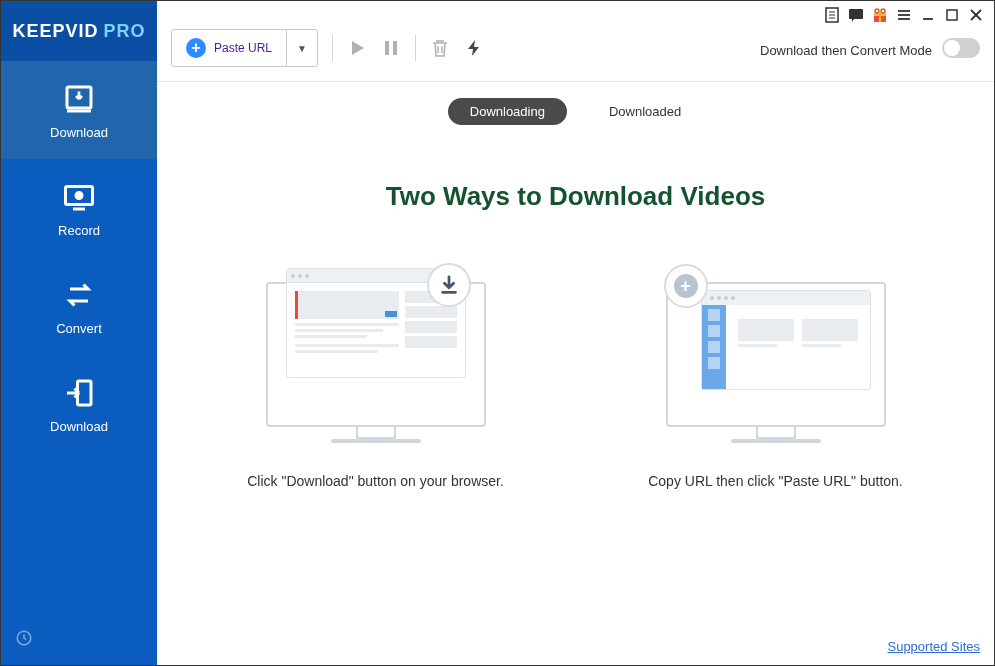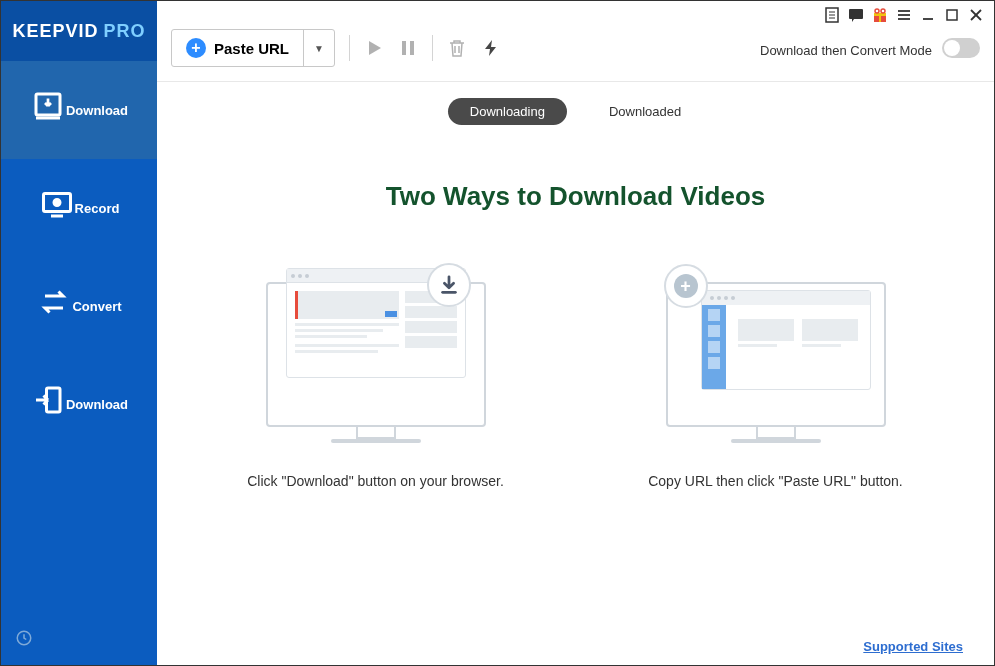--- a/index.html
+++ b/index.html
@@ -1,33 +1,33 @@
 <!DOCTYPE html>
 <html><head>
 <meta charset="utf-8">
 <style>
 * { margin: 0; padding: 0; box-sizing: border-box; font-family: Arial, sans-serif; }
 body { background: #fff; width: 995px; height: 666px; overflow: hidden; border: 1px solid #333; }
 .app { display: flex; width: 100%; height: 100%; }
 .sidebar { width: 156px; background: #0b5cbf; display: flex; flex-direction: column; }
 .logo { background: #0a4fa3; height: 60px; display: flex; align-items: center; justify-content: center; color: #fff; font-weight: bold; font-size: 18px; letter-spacing: 1px; }
 .logo-pro { color: #7fcfff; margin-left: 5px; }
-.nav-item { display: flex; flex-direction: row; align-items: center; justify-content: center; height: 98px; color: #fff; cursor: pointer; font-size: 13px; font-weight: bold; }
+.nav-item { display: flex; flex-direction: column; align-items: center; justify-content: center; height: 98px; color: #fff; cursor: pointer; font-size: 13px; }
 .nav-item.active { background: #2166ad; }
 .nav-item svg { width: 36px; height: 36px; margin-bottom: 8px; }
 .sidebar-footer { margin-top: auto; padding: 14px; }
 .sidebar-footer svg { width: 18px; height: 18px; stroke: #7faad8; }
 .main { flex: 1; display: flex; flex-direction: column; background: #fff; }
 .titlebar { display: flex; justify-content: flex-end; align-items: center; padding: 6px 10px; gap: 8px; }
 .titlebar-icon { width: 16px; height: 16px; cursor: pointer; }
 .toolbar { display: flex; align-items: center; padding: 0 14px 14px 14px; gap: 14px; border-bottom: 1px solid #e8e8e8; }
 .paste-btn { display: flex; align-items: center; border: 1px solid #c8c8c8; border-radius: 3px; height: 38px; cursor: pointer; background: #fff; }
 .paste-main { display: flex; align-items: center; padding: 0 14px; gap: 8px; height: 100%; border-right: 1px solid #c8c8c8; }
 .paste-plus { width: 20px; height: 20px; background: #2d8cff; border-radius: 50%; color: #fff; display: flex; align-items: center; justify-content: center; font-size: 16px; font-weight: bold; }
-.paste-label { color: #000000; font-size: 15px; font-weight: bold; }
+.paste-label { color: #4c1d95; font-size: 12px; }
 .paste-dd { width: 30px; display: flex; align-items: center; justify-content: center; color: #555; font-size: 10px; }
 .tool-icon { width: 20px; height: 20px; cursor: pointer; opacity: 0.5; }
 .sep { width: 1px; height: 26px; background: #d4d4d4; }
 .toolbar-right { margin-left: auto; display: flex; align-items: flex-end; gap: 10px; font-size: 13px; color: #333; }
 .toggle { width: 38px; height: 20px; background: #d0d0d0; border-radius: 10px; position: relative; cursor: pointer; }
 .toggle::after { content: ''; position: absolute; width: 16px; height: 16px; background: #fff; border-radius: 50%; top: 2px; left: 2px; }
 .tabs { display: flex; justify-content: center; gap: 20px; padding: 16px 8px; }
 .tab { padding: 6px 22px; border-radius: 14px; font-size: 13px; cursor: pointer; color: #333; }
 .tab.active { background: #4a4a4a; color: #fff; }
 .content { flex: 1; display: flex; flex-direction: column; align-items: center; padding-top: 40px; }
@@ -57,21 +57,21 @@
 .paste-dots { width: 4px; height: 4px; background: #c6cdd4; border-radius: 50%; }
 .paste-content { display: flex; height: calc(100% - 14px); }
 .paste-side { width: 24px; background: #6ba8e8; display: flex; flex-direction: column; align-items: center; padding: 4px 0; gap: 4px; }
 .paste-side-item { width: 12px; height: 12px; background: rgba(255,255,255,0.5); }
 .paste-main-area { flex: 1; display: flex; gap: 8px; padding: 14px 12px; }
 .paste-thumb { flex: 1; }
 .paste-thumb-box { width: 100%; height: 22px; background: #e8ecef; margin-bottom: 3px; }
 .paste-thumb-line { width: 70%; height: 3px; background: #e8ecef; }
 .badge-plus { left: 8px; top: 2px; }
 .badge-plus-inner { width: 24px; height: 24px; background: #b8c5d0; border-radius: 50%; color: #fff; display: flex; align-items: center; justify-content: center; font-size: 18px; font-weight: bold; }
-.footer { padding: 10px 31px; text-align: right; font-weight: bold; }
+.footer { padding: 10px 14px; text-align: right; }
 .footer a { color: #2d6dd0; font-size: 13px; text-decoration: underline; cursor: pointer; }
 </style>
 </head>
 <body>
 
 <div class="app">
   <div class="sidebar">
     <div class="logo">
       <span>KEEPVID</span>
       <span class="logo-pro">PRO</span>

